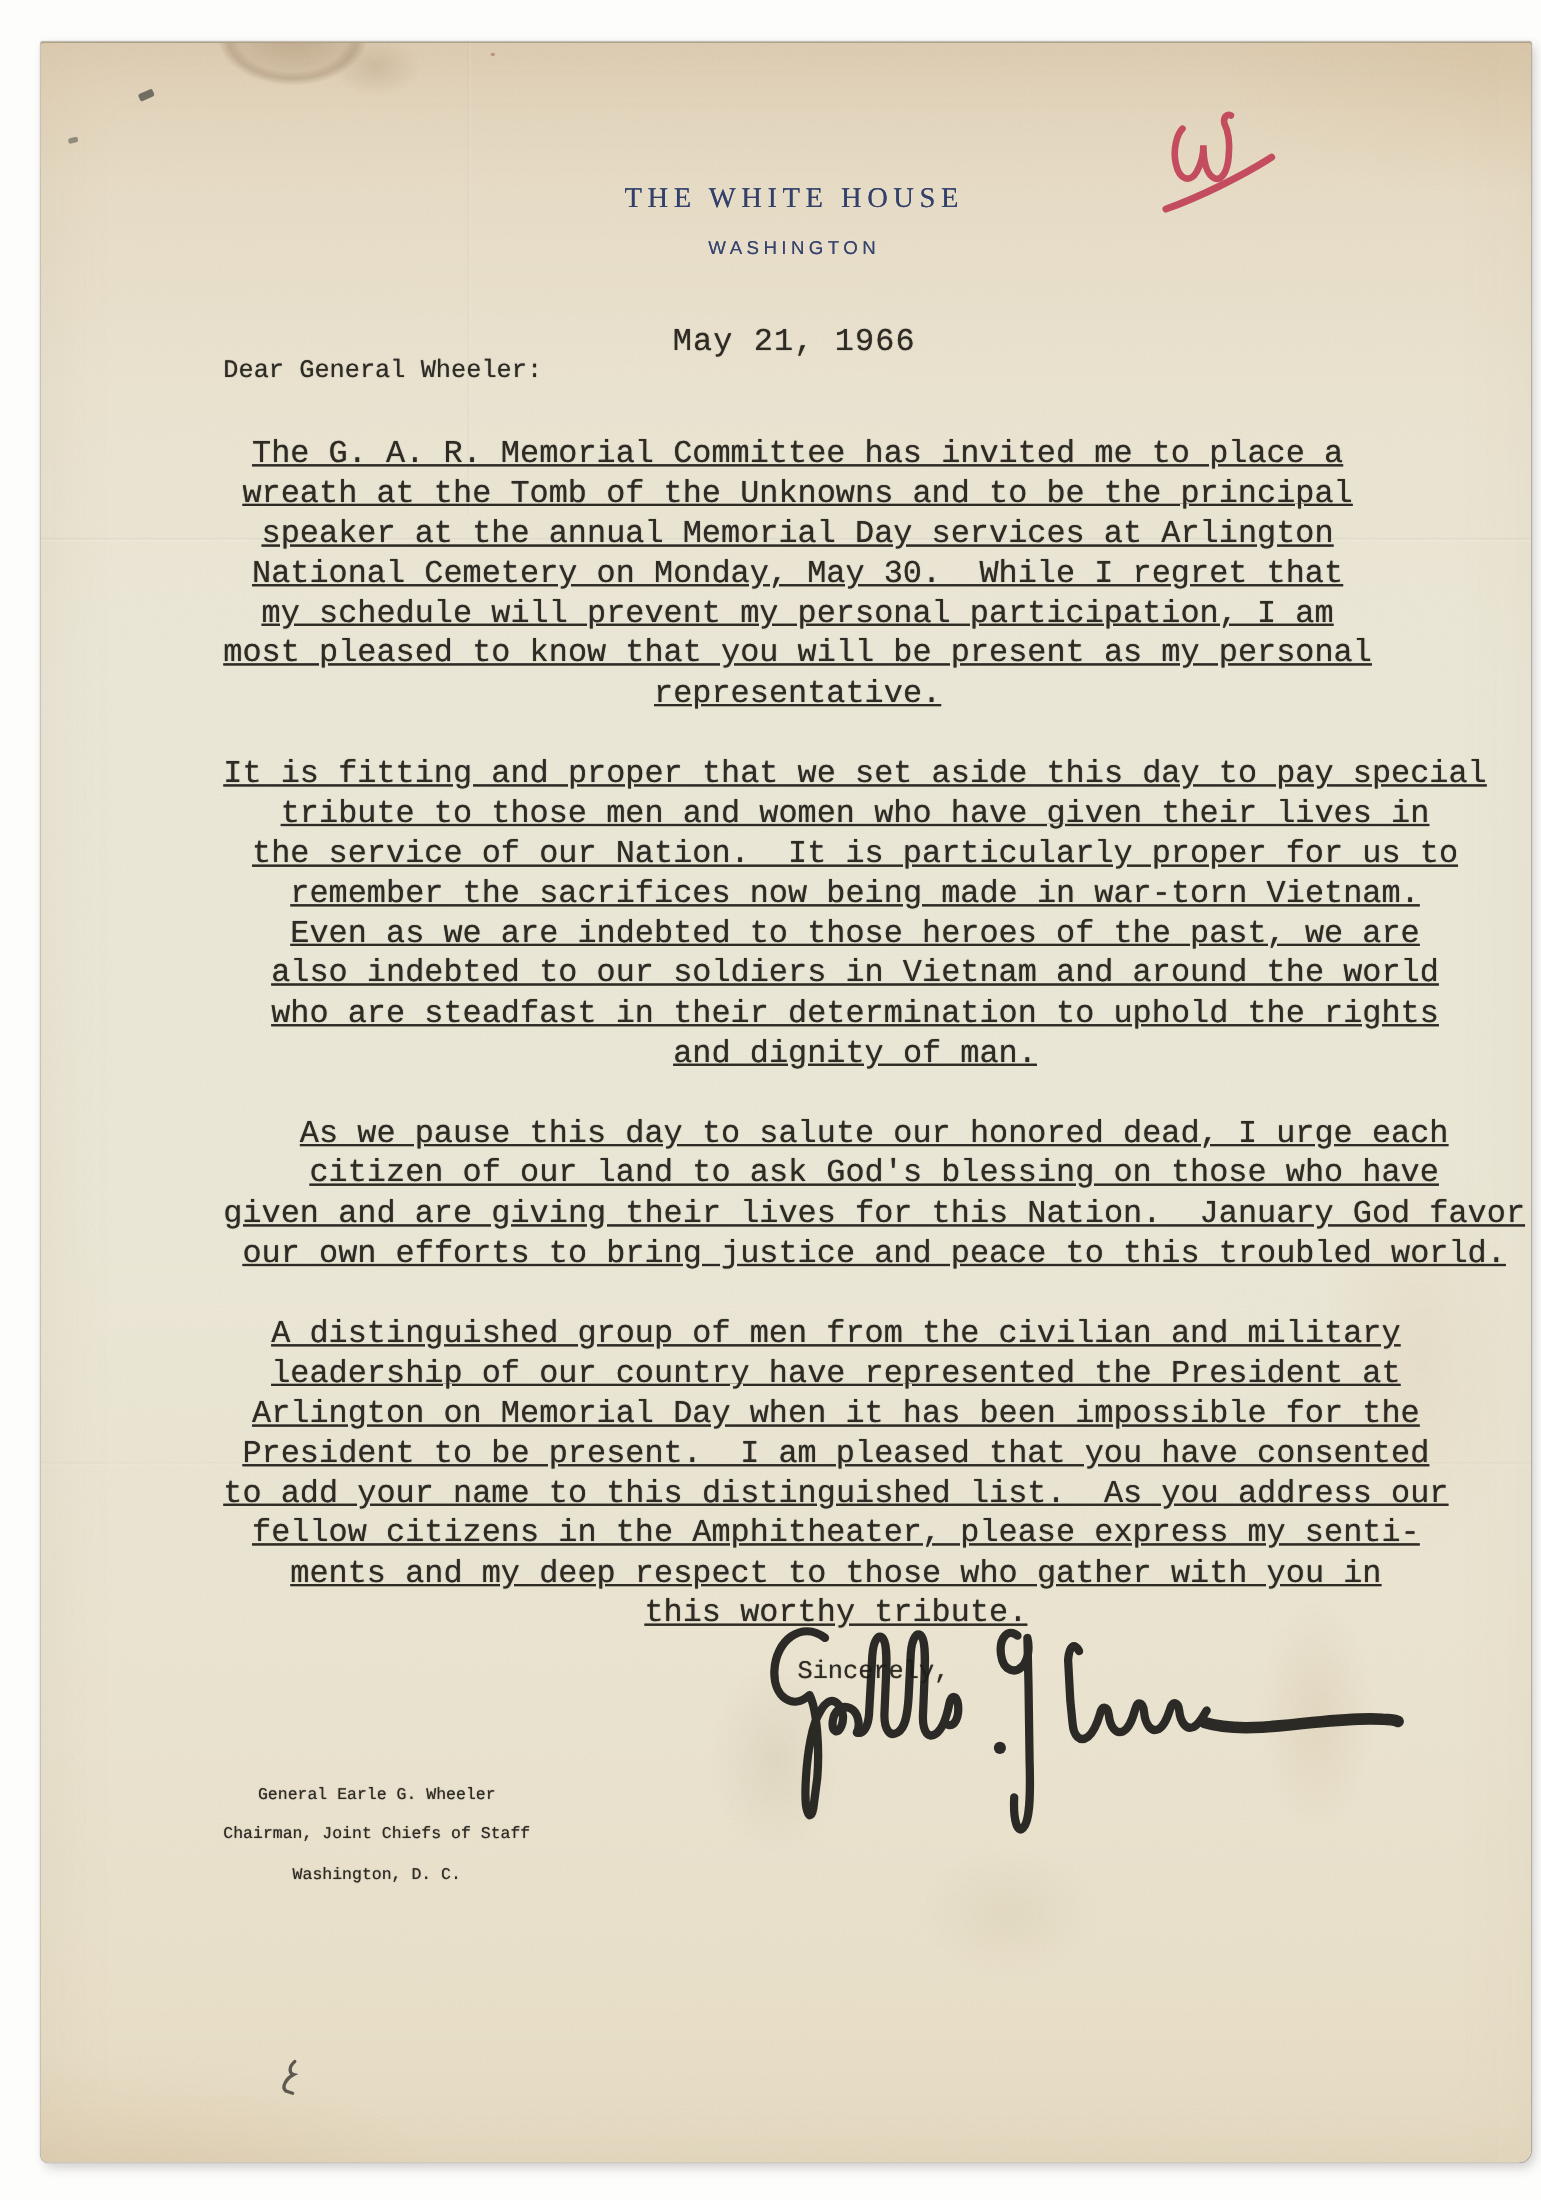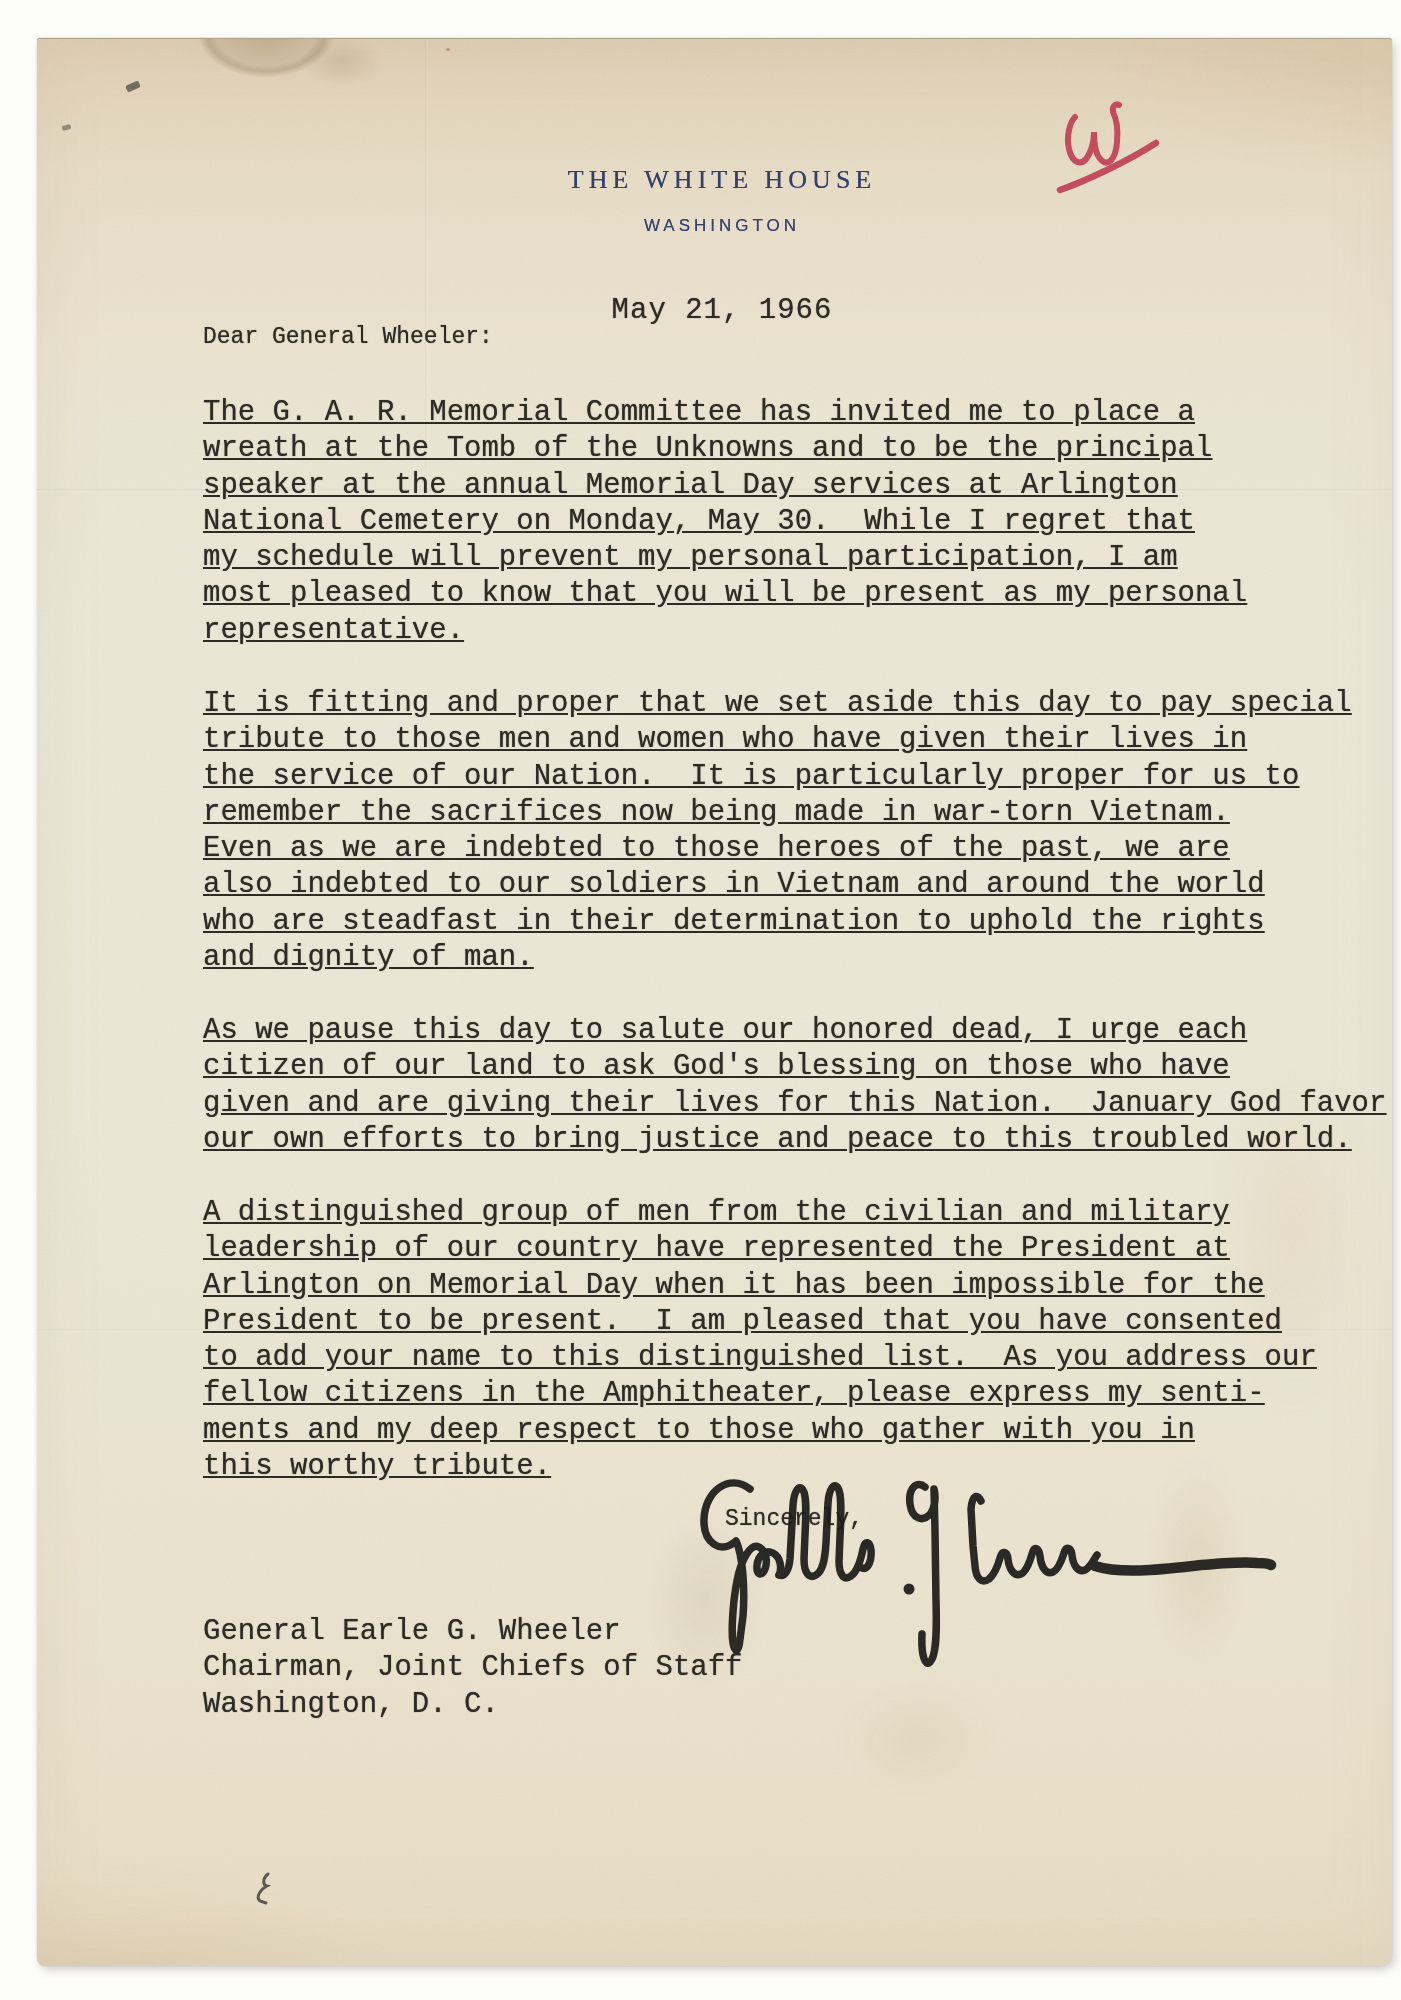--- a/index.html
+++ b/index.html
@@ -46,27 +46,28 @@
   .lh-sub{
     position:absolute;top:177px;left:15px;right:0;text-align:center;
     font-family:Liberation Sans, sans-serif;
     font-size:17px;letter-spacing:4px;color:#36436e;
     text-shadow:0 0 .5px rgba(54,67,110,.8);
   }
   .typed{
     font-family:"Liberation Mono","DejaVu Sans Mono",monospace;
     color:#2e2b25;text-shadow:0 0 1px rgba(46,43,37,.75);
     white-space:pre;
+    text-align:center;
   }
   .date-line{position:absolute;top:255px;left:15px;right:0;text-align:center;font-size:29px;letter-spacing:1px;}
   .salutation{position:absolute;top:280px;left:166px;font-size:23px;line-height:36.3px;}
   .para{position:absolute;left:166px;font-size:29px;line-height:36.3px;margin:0;text-decoration:underline;}
   .p1{top:356px;} .p2{top:647px;} .p3{top:974px;} .p4{top:1156px;}
   .closing{position:absolute;top:1467px;left:688px;font-size:23px;}
-  .recipient{position:absolute;top:1575px;left:166px;font-size:29px;line-height:36.3px;}
+  .recipient{position:absolute;top:1575px;left:166px;font-size:15px;line-height:36.3px;}
   
   .w-mark{position:absolute;left:1015px;top:57px;width:150px;height:145px;}
   .signature{position:absolute;left:658px;top:1432px;width:610px;height:230px;}
   .pencil-squiggle{position:absolute;left:214px;top:1832px;width:26px;height:36px;}
 </style>
 </head>
 <body>
 
 <div class="paper">
 

